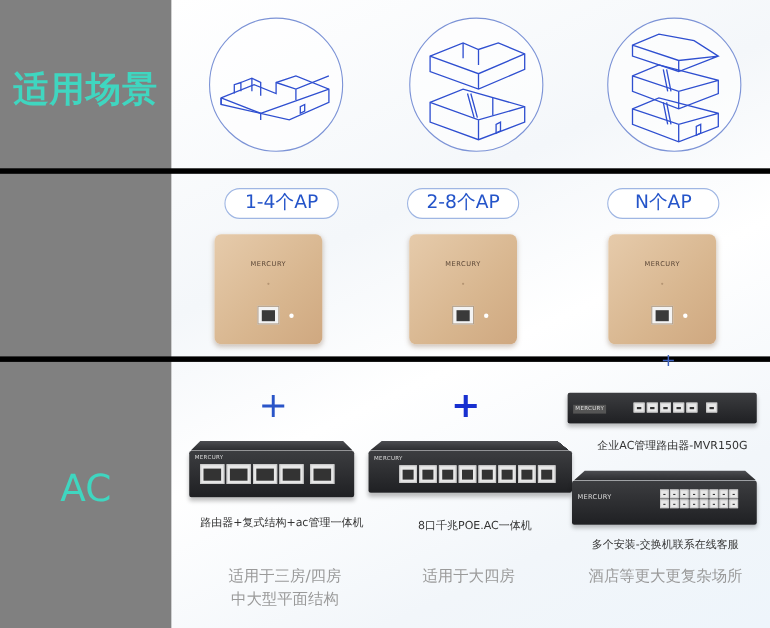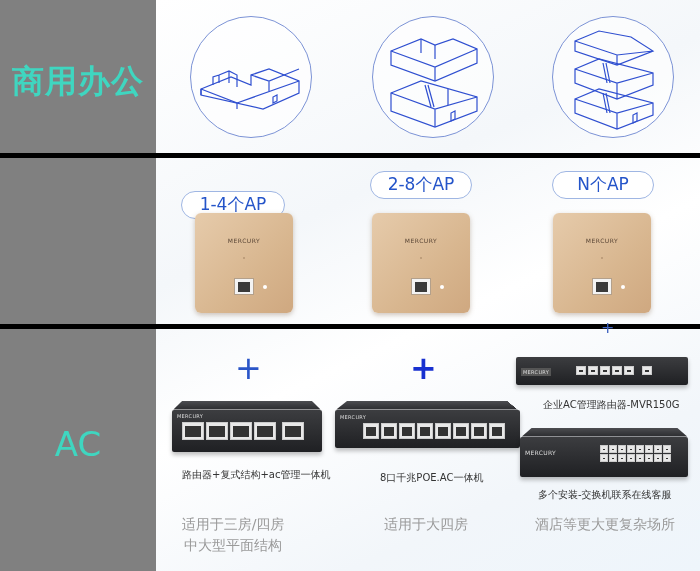--- a/index.html
+++ b/index.html
@@ -46,21 +46,21 @@
   .device .p::after { content:""; position:absolute; left:2px; right:2px; top:3px; bottom:2px; background:#333; }
   .device .logo { position:absolute; left:5px; color:#ddd; font-size:5px; letter-spacing:0.3px; }
 
   .caption { position:absolute; font-size:10px; color:#333; white-space:nowrap; }
   .desc { position:absolute; top:514px; width:180px; text-align:center; font-size:14px; color:#9a9a9a; line-height:21px; }
 </style>
 </head>
 <body>
 
 <div class="sidebar">
-  <div class="side-label s1">商用办公</div>
+  <div class="side-label s1">适用场景</div>
   <div class="side-label s3">AC</div>
 </div>
 
 <div class="content"></div>
 
 <div class="scene" style="left:190px;">
   <svg width="122" height="122" viewBox="0 0 122 122" fill="none" stroke="#2f4fd0" stroke-width="1.2">
     <path d="M10 72 L40 60 L60 68 L60 58 L78 52 L108 64 L108 76 L72 92 L10 78 Z"></path>
     <path d="M10 72 L10 78 M10 72 L46 86 L46 92 M46 86 L108 64"></path>
     <path d="M22 68 L22 60 L28 58 L28 66 M28 58 L38 54 L46 58 L46 70 M38 54 L38 66"></path>
@@ -83,21 +83,21 @@
     <path d="M22 24 L46 14 L78 20 L100 34 L64 48 L22 34 Z M22 24 L22 34 M64 38 L64 48 M22 24 L64 38 L100 34"></path>
     <path d="M22 52 L46 42 L100 56 L100 68 L64 82 L22 66 Z M22 52 L64 66 L100 56 M64 66 L64 82"></path>
     <path d="M22 82 L46 72 L100 86 L100 98 L64 112 L22 96 Z M22 82 L64 96 L100 86 M64 96 L64 112"></path>
     <path d="M50 46 L54 66 M53 46 L57 66 M50 76 L54 96 M53 76 L57 96"></path>
     <path d="M80 98 L80 106 L84 104 L84 96 Z"></path>
   </svg>
 </div>
 
 <div class="divider d1"></div>
 
-<div class="pill" style="left:181px; width:104px;margin-top:20px;">1-4个AP</div>
+<div class="pill" style="left:204px; width:104px;">1-4个AP</div>
 <div class="pill" style="left:370px; width:102px;">2-8个AP</div>
 <div class="pill" style="left:552px; width:102px;">N个AP</div>
 
 <div class="ap" style="left:195px;">
   <div class="brand">MERCURY</div>
   <div class="led"></div>
   <div class="port"></div>
   <div class="dot"></div>
 </div>
 <div class="ap" style="left:372px;">
@@ -178,21 +178,21 @@
     <div class="p" style="width:8px;height:8px;"></div>
       <div class="p" style="width:8px;height:8px;"></div>
     <div class="p" style="width:8px;height:8px;"></div>
       <div class="p" style="width:8px;height:8px;"></div>
     <div class="p" style="width:8px;height:8px;"></div>
       <div class="p" style="width:8px;height:8px;"></div>
   </div>
 </div>
 <div class="caption" style="left:538px; top:488px;">多个安装-交换机联系在线客服</div>
 
-<div class="desc" style="left:143px;">
+<div class="desc" style="left:169px;">
   <div>适用于三房/四房</div>
   <div>中大型平面结构</div>
 </div>
 <div class="desc" style="left:336px;">
   <div>适用于大四房</div>
 </div>
 <div class="desc" style="left:515px;">
   <div>酒店等更大更复杂场所</div>
 </div>
 

